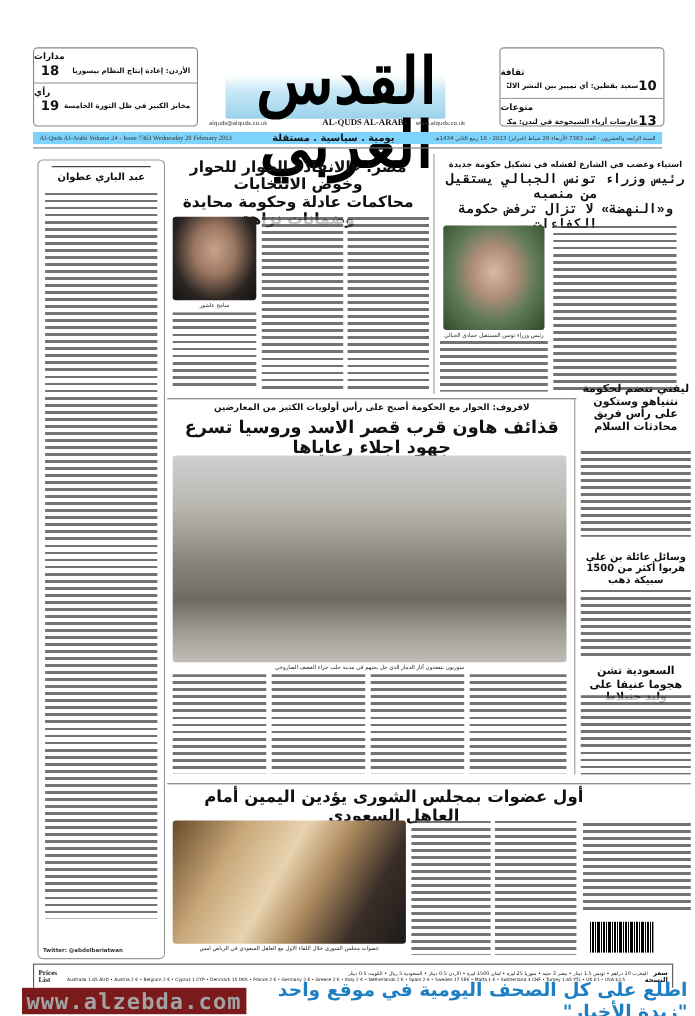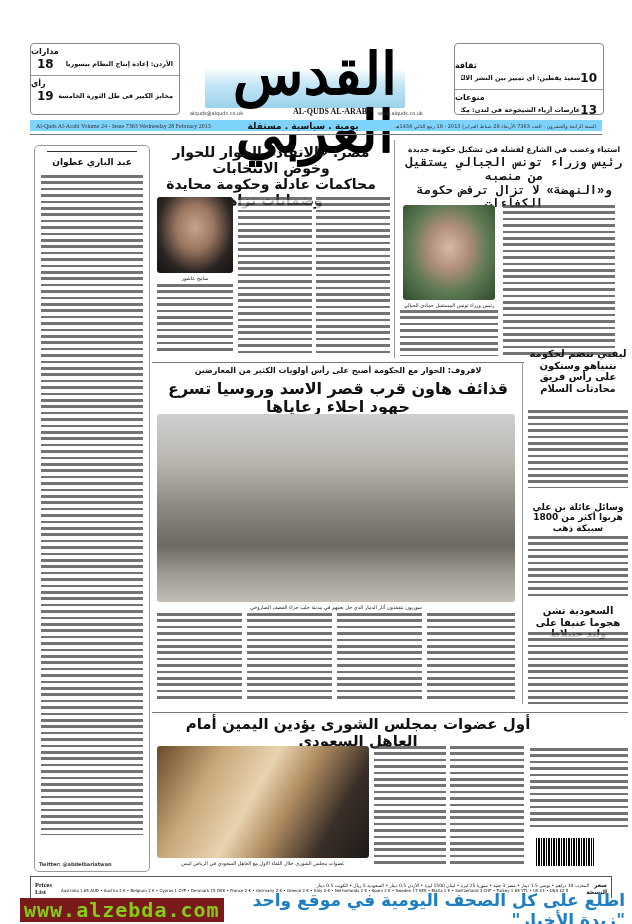--- a/index.html
+++ b/index.html
@@ -21,21 +21,21 @@
   .hl{font-weight:bold;direction:rtl;text-align:center;line-height:1.15;}
   .kicker{font-weight:bold;direction:rtl;text-align:center;font-size:9px;}
   .col{direction:rtl;text-align:justify;font-size:4.6px;line-height:6.6px;color:#222;overflow:hidden;}
   .col-lines{background:repeating-linear-gradient(180deg,#444 0px,#444 2.6px,#fff 2.6px,#fff 6.4px);opacity:.75;}
   .vr{border-left:1px solid #999;}
   .photo{border-radius:3px;overflow:hidden;}
   .caption{font-size:5px;direction:rtl;text-align:center;color:#222;}
   .frame{border:1px solid #999;border-radius:5px;}
   .footer-prices{border:1px solid #555;display:flex;align-items:center;padding:2px 4px;}
   .promo{background:#fff;display:flex;align-items:center;justify-content:space-between;}
-  .promo-url{font-family:"DejaVu Sans Mono",monospace;font-weight:bold;font-size:20px;color:#84cc16;background:#7a1a1a;padding:0 4px;letter-spacing:1px;}
+  .promo-url{font-family:"DejaVu Sans Mono",monospace;font-weight:bold;font-size:20px;color:#a3a3a3;background:#7a1a1a;padding:0 4px;letter-spacing:1px;}
   .promo-text{font-weight:bold;font-size:17px;color:#1e7fc2;direction:rtl;}
   .barcode{background:repeating-linear-gradient(90deg,#000 0,#000 1px,#fff 1px,#fff 2px,#000 2px,#000 4px,#fff 4px,#fff 5px);}
 </style>
 </head>
 <body>
 
 <div class="abs box" style="left:30px;top:43px;width:148px;height:70px;">
   <div class="teaser-cat" style="margin-top:3px;">مدارات</div>
   <div class="teaser-row" style="margin-top:1px;">
     <span class="teaser-title">الأردن: إعادة إنتاج النظام بيسوريا</span>
@@ -110,21 +110,21 @@
 <div class="abs photo" style="left:157px;top:414px;width:358px;height:188px;background:linear-gradient(180deg,#cfcfcf 0%,#b9b6b0 25%,#8b8680 50%,#6f6963 70%,#9e9a94 85%,#c2beb7 100%);"></div>
 <div class="abs caption" style="left:157px;top:604px;width:358px;">سوريون يتفقدون آثار الدمار الذي حل بحيهم في مدينة حلب جراء القصف الصاروخي</div>
 <div class="abs col col-lines" style="left:157px;top:613px;width:85px;height:90px;"></div>
 <div class="abs col col-lines" style="left:247px;top:613px;width:85px;height:90px;"></div>
 <div class="abs col col-lines" style="left:337px;top:613px;width:85px;height:90px;"></div>
 <div class="abs col col-lines" style="left:427px;top:613px;width:88px;height:90px;"></div>
 <div class="abs vr" style="left:522px;top:362px;height:342px;"></div>
 
 <div class="abs hl" style="left:528px;top:348px;width:100px;font-size:10px;">ليفني تنضم لحكومة نتنياهو وستكون على رأس فريق محادثات السلام</div>
 <div class="abs col col-lines" style="left:528px;top:410px;width:100px;height:78px;"></div>
-<div class="abs hl" style="left:528px;top:502px;width:100px;font-size:9px;">وسائل عائلة بن علي هربوا أكثر من 1800 سبيكة ذهب</div>
+<div class="abs hl" style="left:528px;top:502px;width:100px;font-size:9px;">وسائل عائلة بن علي هربوا أكثر من 1500 سبيكة ذهب</div>
 <div class="abs col col-lines" style="left:528px;top:536px;width:100px;height:62px;"></div>
 <div class="abs hl" style="left:528px;top:605px;width:100px;font-size:10px;">السعودية تشن هجوما عنيفا على وليد جنبلاط</div>
 <div class="abs col col-lines" style="left:528px;top:632px;width:100px;height:72px;"></div>
 
 <div class="abs" style="left:152px;top:712px;width:476px;border-top:1px solid #777;"></div>
 <div class="abs hl" style="left:168px;top:716px;width:380px;font-size:15px;">أول عضوات بمجلس الشورى يؤدين اليمين أمام العاهل السعودي</div>
 <div class="abs photo" style="left:157px;top:746px;width:212px;height:112px;background:linear-gradient(120deg,#6a4a2a 0%,#c9a87a 25%,#e8d3b0 45%,#b08c60 60%,#3a2f28 80%,#1e1a18 100%);"></div>
 <div class="abs caption" style="left:157px;top:860px;width:212px;">عضوات مجلس الشورى خلال اللقاء الاول مع العاهل السعودي في الرياض امس</div>
 <div class="abs col col-lines" style="left:374px;top:746px;width:72px;height:122px;"></div>
 <div class="abs col col-lines" style="left:450px;top:746px;width:74px;height:122px;"></div>

